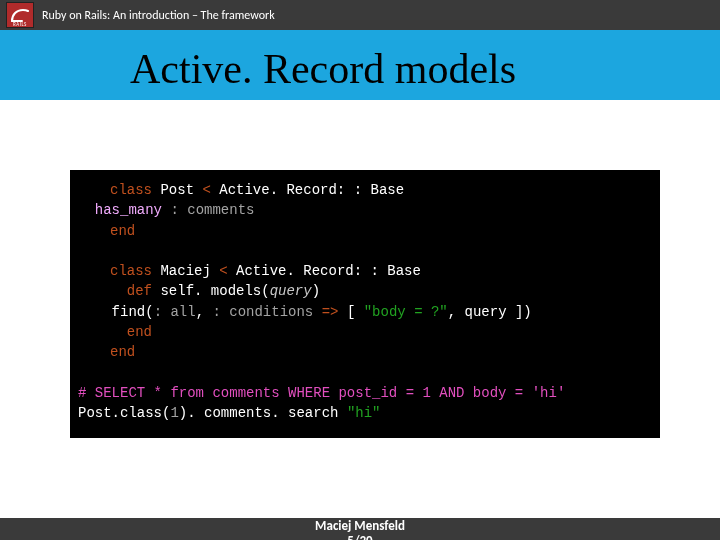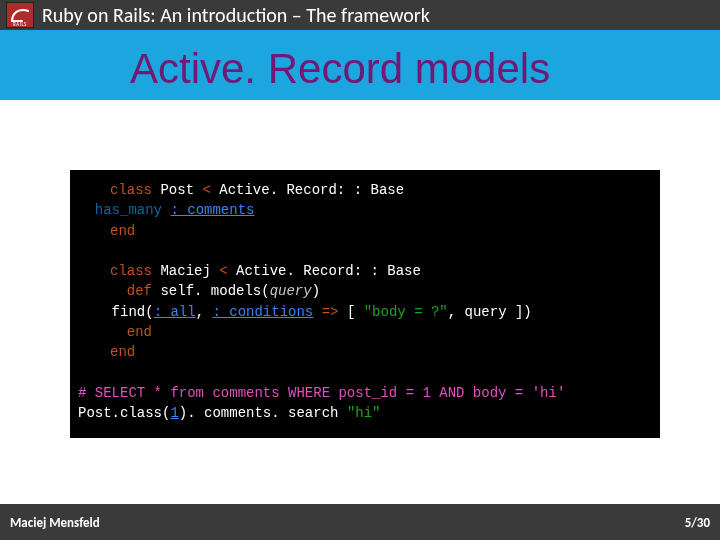--- a/index.html
+++ b/index.html
@@ -16,72 +16,73 @@
   }
   .logo {
     width: 28px; height: 26px;
     background: #b02b2b;
     border: 1px solid #222;
     display: flex; flex-direction: column; align-items: center; justify-content: center;
     position: relative;
   }
   .logo svg { display: block; }
   .logo-text { position: absolute; bottom: 0; left: 0; right: 0; font-size: 5px; color: #fff; text-align: center; letter-spacing: 0.5px; }
-  .toptitle { color: #fff; font-size: 20px; font-family: Calibri, Arial, sans-serif; }
+  .toptitle { color: #fff; font-size: 12px; font-family: Calibri, Arial, sans-serif; }
 
   .titleband {
     background: #1ca6df;
     height: 70px;
     display: flex;
     align-items: center;
     padding-left: 130px;
   }
   .slidetitle {
-    color: #701a75;
+    color: #000000;
     font-size: 42px;
-    font-family: Liberation Sans, sans-serif;
+    font-family: Liberation Serif, serif;
     font-weight: 400;
     margin-top: 8px;
   }
 
   .content {
     padding: 70px 60px 0 70px;
   }
 
   .codeblock {
     background: #000;
     color: #fff;
     font-family: "Courier New", Courier, monospace;
     font-size: 14px;
     line-height: 1.45;
     padding: 10px 8px 14px 8px;
     white-space: pre;
   }
   .kw { color: #c0501e; margin-left: 32px; }
-  .mac { color: #0369a1; margin-top: 45px; }
+  .mac { color: #f0abfc; margin-top: 45px; }
   .id { color: #fff; }
-  .sym { color: #3b82f6; text-decoration: underline; }
+  .sym { color: #a3a3a3; }
   .arg { color: #c9c9c9; font-style: italic; }
   .op { color: #c0501e; }
   .str { color: #21a221; }
   .cmt { color: #e24fbf; text-align: center; }
   .call { color: #fff; }
 
   .footer {
     position: absolute;
     left: 0; right: 0; bottom: 0;
-    height: 36px;
+    height: 22px;
     background: #3a3a3a;
     color: #fff;
     display: flex;
     align-items: center;
     justify-content: space-between;
     padding: 0 10px;
     font-size: 13px;
     font-weight: 600;
+    flex-direction: column;
   }
 </style>
 </head>
 <body>
 
 <div class="slide">
 
   <div class="topbar">
     <div class="logo">
       <svg width="18" height="14" viewBox="0 0 18 14">

